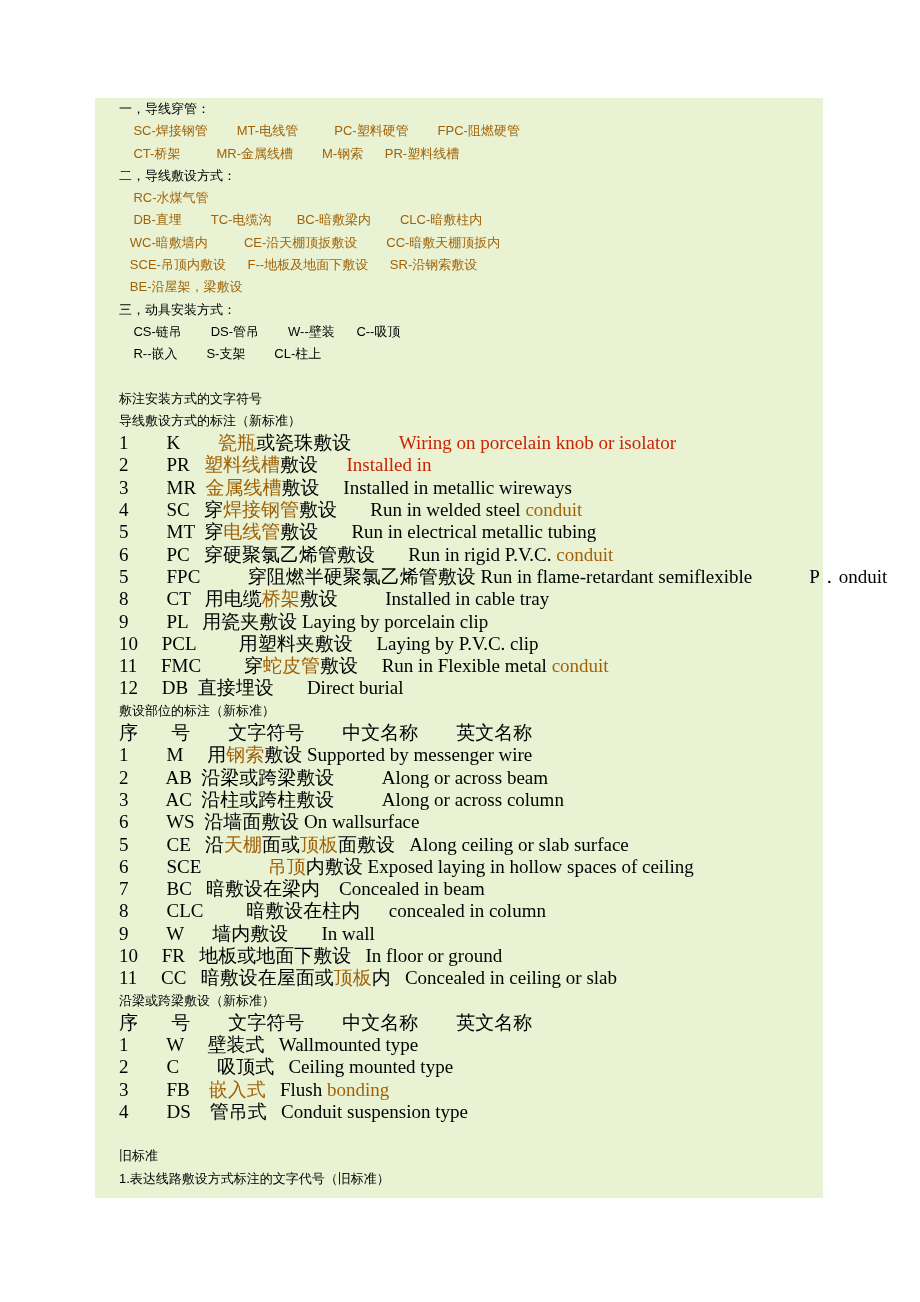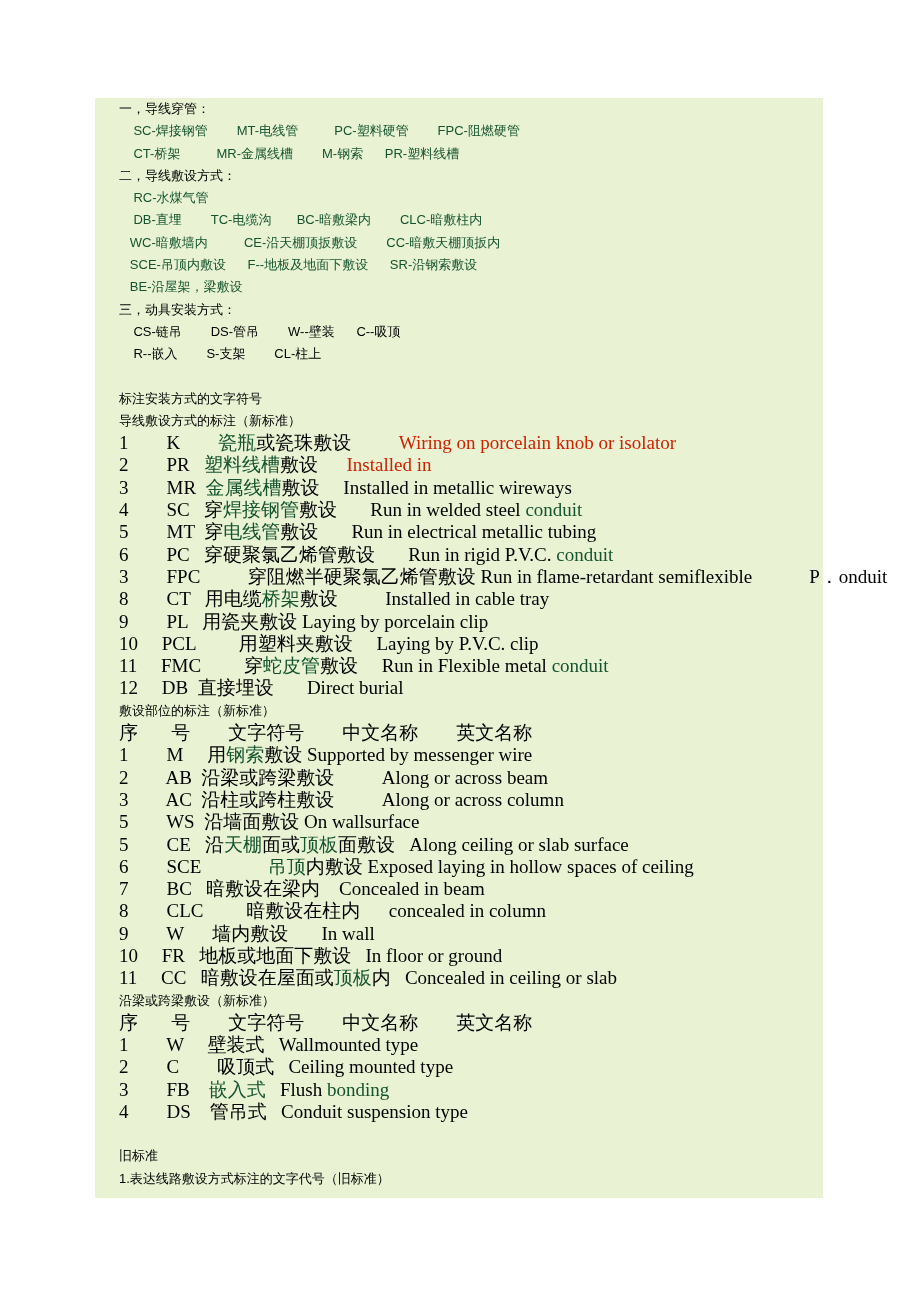--- a/index.html
+++ b/index.html
@@ -34,21 +34,21 @@
     font-family: "Liberation Sans", sans-serif;
     font-size: 13px;
     line-height: 22.3px;
     color: #000000;
     padding-left: 24px;
   }
   .mono {
     font-family: Liberation Serif, serif;
     font-size: 19px;
   }
-  .blue { color: #14532d; }
+  .blue { color: #a16207; }
   .red { color: #cc2200; }
   .spacer { height: 22px; }
 </style>
 </head>
 <body>
 
 <div id="page">
   <div id="doc">
 
     <div class="line">一，导线穿管：</div>
@@ -70,33 +70,33 @@
 
     <div class="line">标注安装方式的文字符号</div>
 
     <div class="line">导线敷设方式的标注（新标准）</div>
     <div class="line mono">1        K        <span class="blue">瓷瓶</span>或瓷珠敷设          <span class="red">Wiring on porcelain knob or isolator</span></div>
     <div class="line mono">2        PR   <span class="blue">塑料<span class="blue">线槽</span></span>敷设      <span class="red">Installed in</span></div>
     <div class="line mono">3        MR  <span class="blue">金属<span class="blue">线槽</span></span>敷设     Installed in metallic wireways</div>
     <div class="line mono">4        SC   穿<span class="blue">焊接钢管</span>敷设       Run in welded steel <span class="blue">conduit</span></div>
     <div class="line mono">5        MT  穿<span class="blue">电线管</span>敷设       Run in electrical metallic tubing</div>
     <div class="line mono">6        PC   穿硬聚氯乙烯管敷设       Run in rigid P.V.C. <span class="blue">conduit</span></div>
-    <div class="line mono">3        FPC          穿阻燃半硬聚氯乙烯管敷设 Run in flame-retardant semiflexible            P．onduit</div>
+    <div class="line mono">5        FPC          穿阻燃半硬聚氯乙烯管敷设 Run in flame-retardant semiflexible            P．onduit</div>
     <div class="line mono">8        CT   用电缆<span class="blue">桥架</span>敷设          Installed in cable tray</div>
     <div class="line mono">9        PL   用瓷夹敷设 Laying by porcelain clip</div>
     <div class="line mono">10     PCL         用塑料夹敷设     Laying by P.V.C. clip</div>
     <div class="line mono">11     FMC         穿<span class="blue">蛇皮管</span>敷设     Run in Flexible metal <span class="blue">conduit</span></div>
     <div class="line mono">12     DB  直接埋设       Direct burial</div>
 
     <div class="line">敷设部位的标注（新标准）</div>
     <div class="line mono">序       号        文字符号        中文名称        英文名称</div>
     <div class="line mono">1        M     用<span class="blue"><span class="blue">钢索</span></span>敷设 Supported by messenger wire</div>
     <div class="line mono">2        AB  沿梁或跨梁敷设          Along or across beam</div>
     <div class="line mono">3        AC  沿柱或跨柱敷设          Along or across column</div>
-    <div class="line mono">5        WS  沿墙面敷设 On wallsurface</div>
+    <div class="line mono">6        WS  沿墙面敷设 On wallsurface</div>
     <div class="line mono">5        CE   沿<span class="blue">天棚</span>面或<span class="blue">顶板</span>面敷设   Along ceiling or slab surface</div>
     <div class="line mono">6        SCE              <span class="blue">吊顶</span>内敷设 Exposed laying in hollow spaces of ceiling</div>
     <div class="line mono">7        BC   暗敷设在梁内    Concealed in beam</div>
     <div class="line mono">8        CLC         暗敷设在柱内      concealed in column</div>
     <div class="line mono">9        W      墙内敷设       In wall</div>
     <div class="line mono">10     FR   地板或地面下敷设   In floor or ground</div>
     <div class="line mono">11     CC   暗敷设在屋面或<span class="blue">顶板</span>内   Concealed in ceiling or slab</div>
 
     <div class="line">沿梁或跨梁敷设（新标准）</div>
     <div class="line mono">序       号        文字符号        中文名称        英文名称</div>

